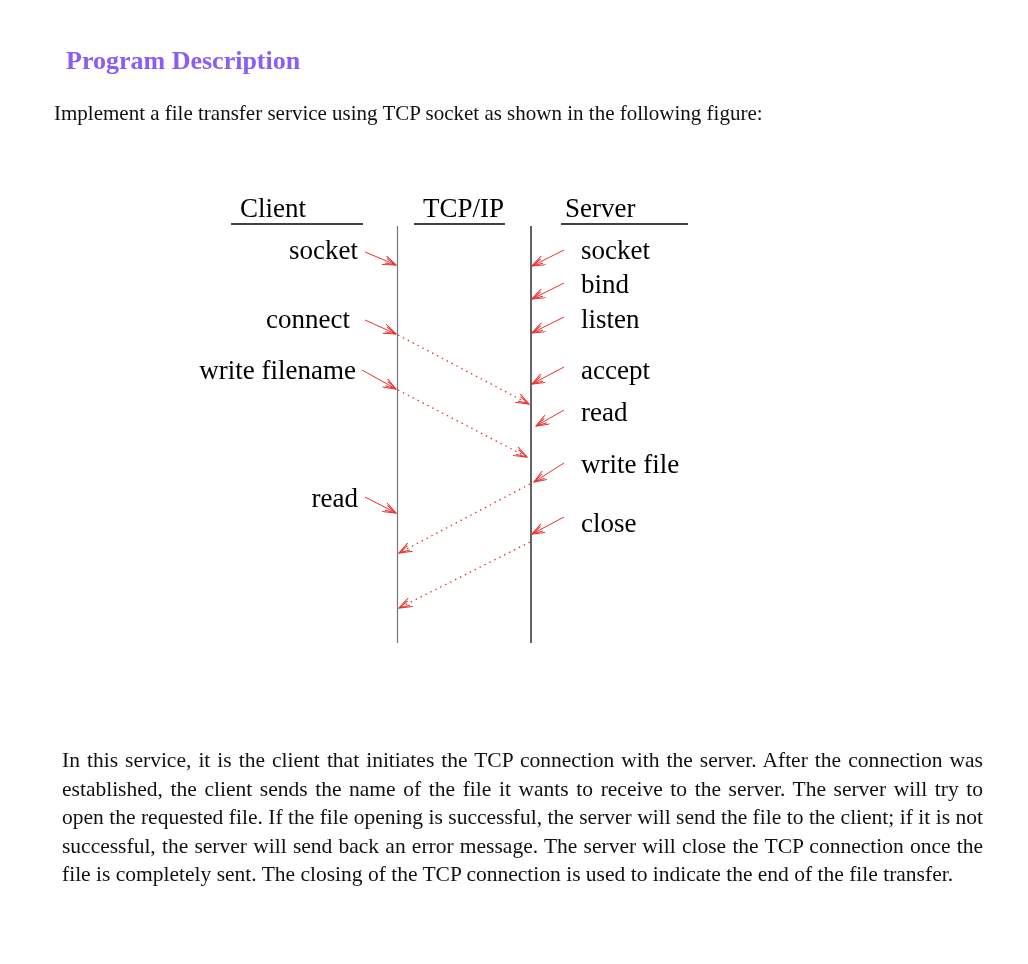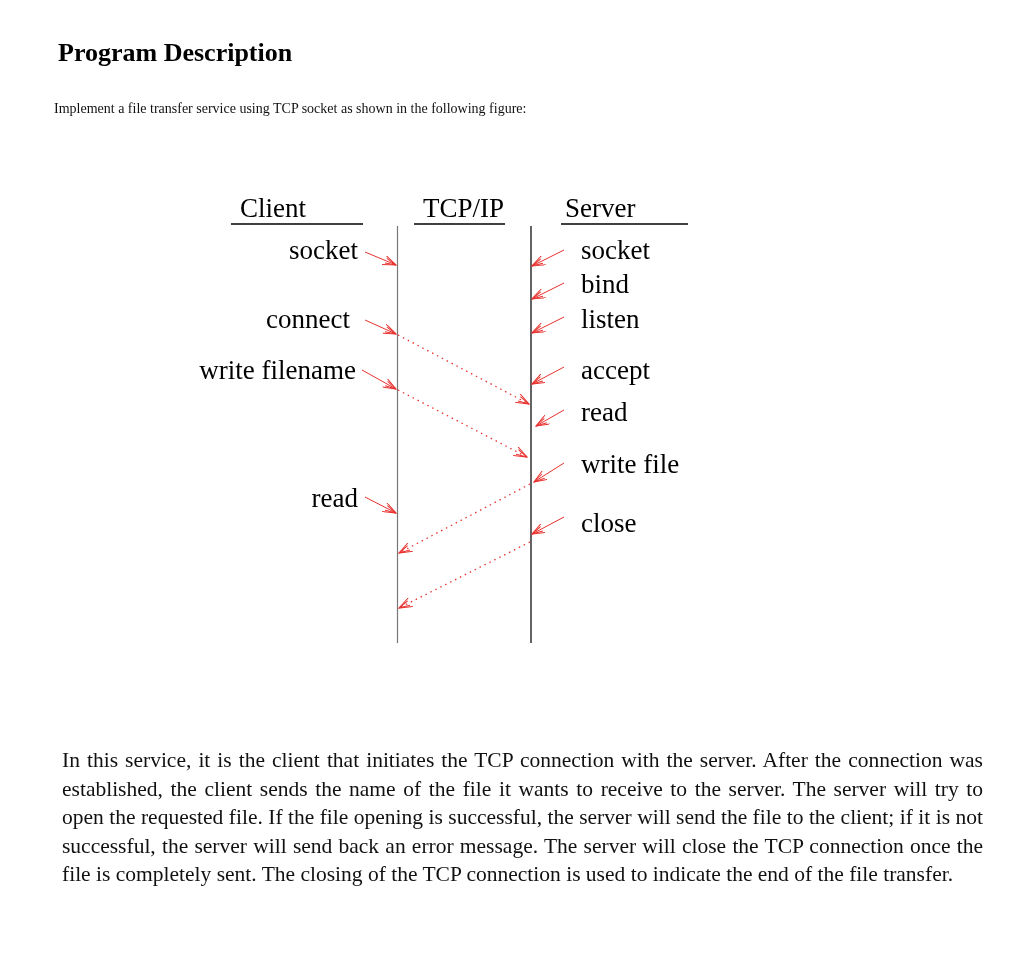--- a/index.html
+++ b/index.html
@@ -1,21 +1,21 @@
 <!DOCTYPE html>
 <html><head>
   <meta charset="utf-8">
   <style>
     html, body { margin: 0; padding: 0; background: #ffffff; }
     body { width: 1028px; height: 964px; position: relative; overflow: hidden;
            font-family: "Liberation Serif", "DejaVu Serif", serif; color: #111; }
-    .title { position: absolute; left: 54px; top: 34px; margin: 4px;
-             font-size: 26px; font-weight: bold; color: #000000; letter-spacing: 0px; }
+    .title { position: absolute; left: 54px; top: 34px; margin: 12px;
+             font-size: 26px; font-weight: bold; color: #8b5cf6; letter-spacing: 0px; }
     .intro { position: absolute; left: 54px; top: 101px; margin: 0;
-             font-size: 14px; white-space: nowrap; }
+             font-size: 21px; white-space: nowrap; }
     .figure { position: absolute; left: 0; top: 0; width: 1028px; height: 700px; }
     .figure svg { position: absolute; left: 0; top: 0; }
     .body-text { position: absolute; left: 54px; top: 738px; width: 921px; margin: 8px;
                  font-size: 21.5px; line-height: 28.6px; text-align: justify; }
   </style>
 </head>
 <body>
 
 <h2 class="title">Program Description</h2>
 <p class="intro">Implement a file transfer service using TCP socket as shown in the following figure:</p>

